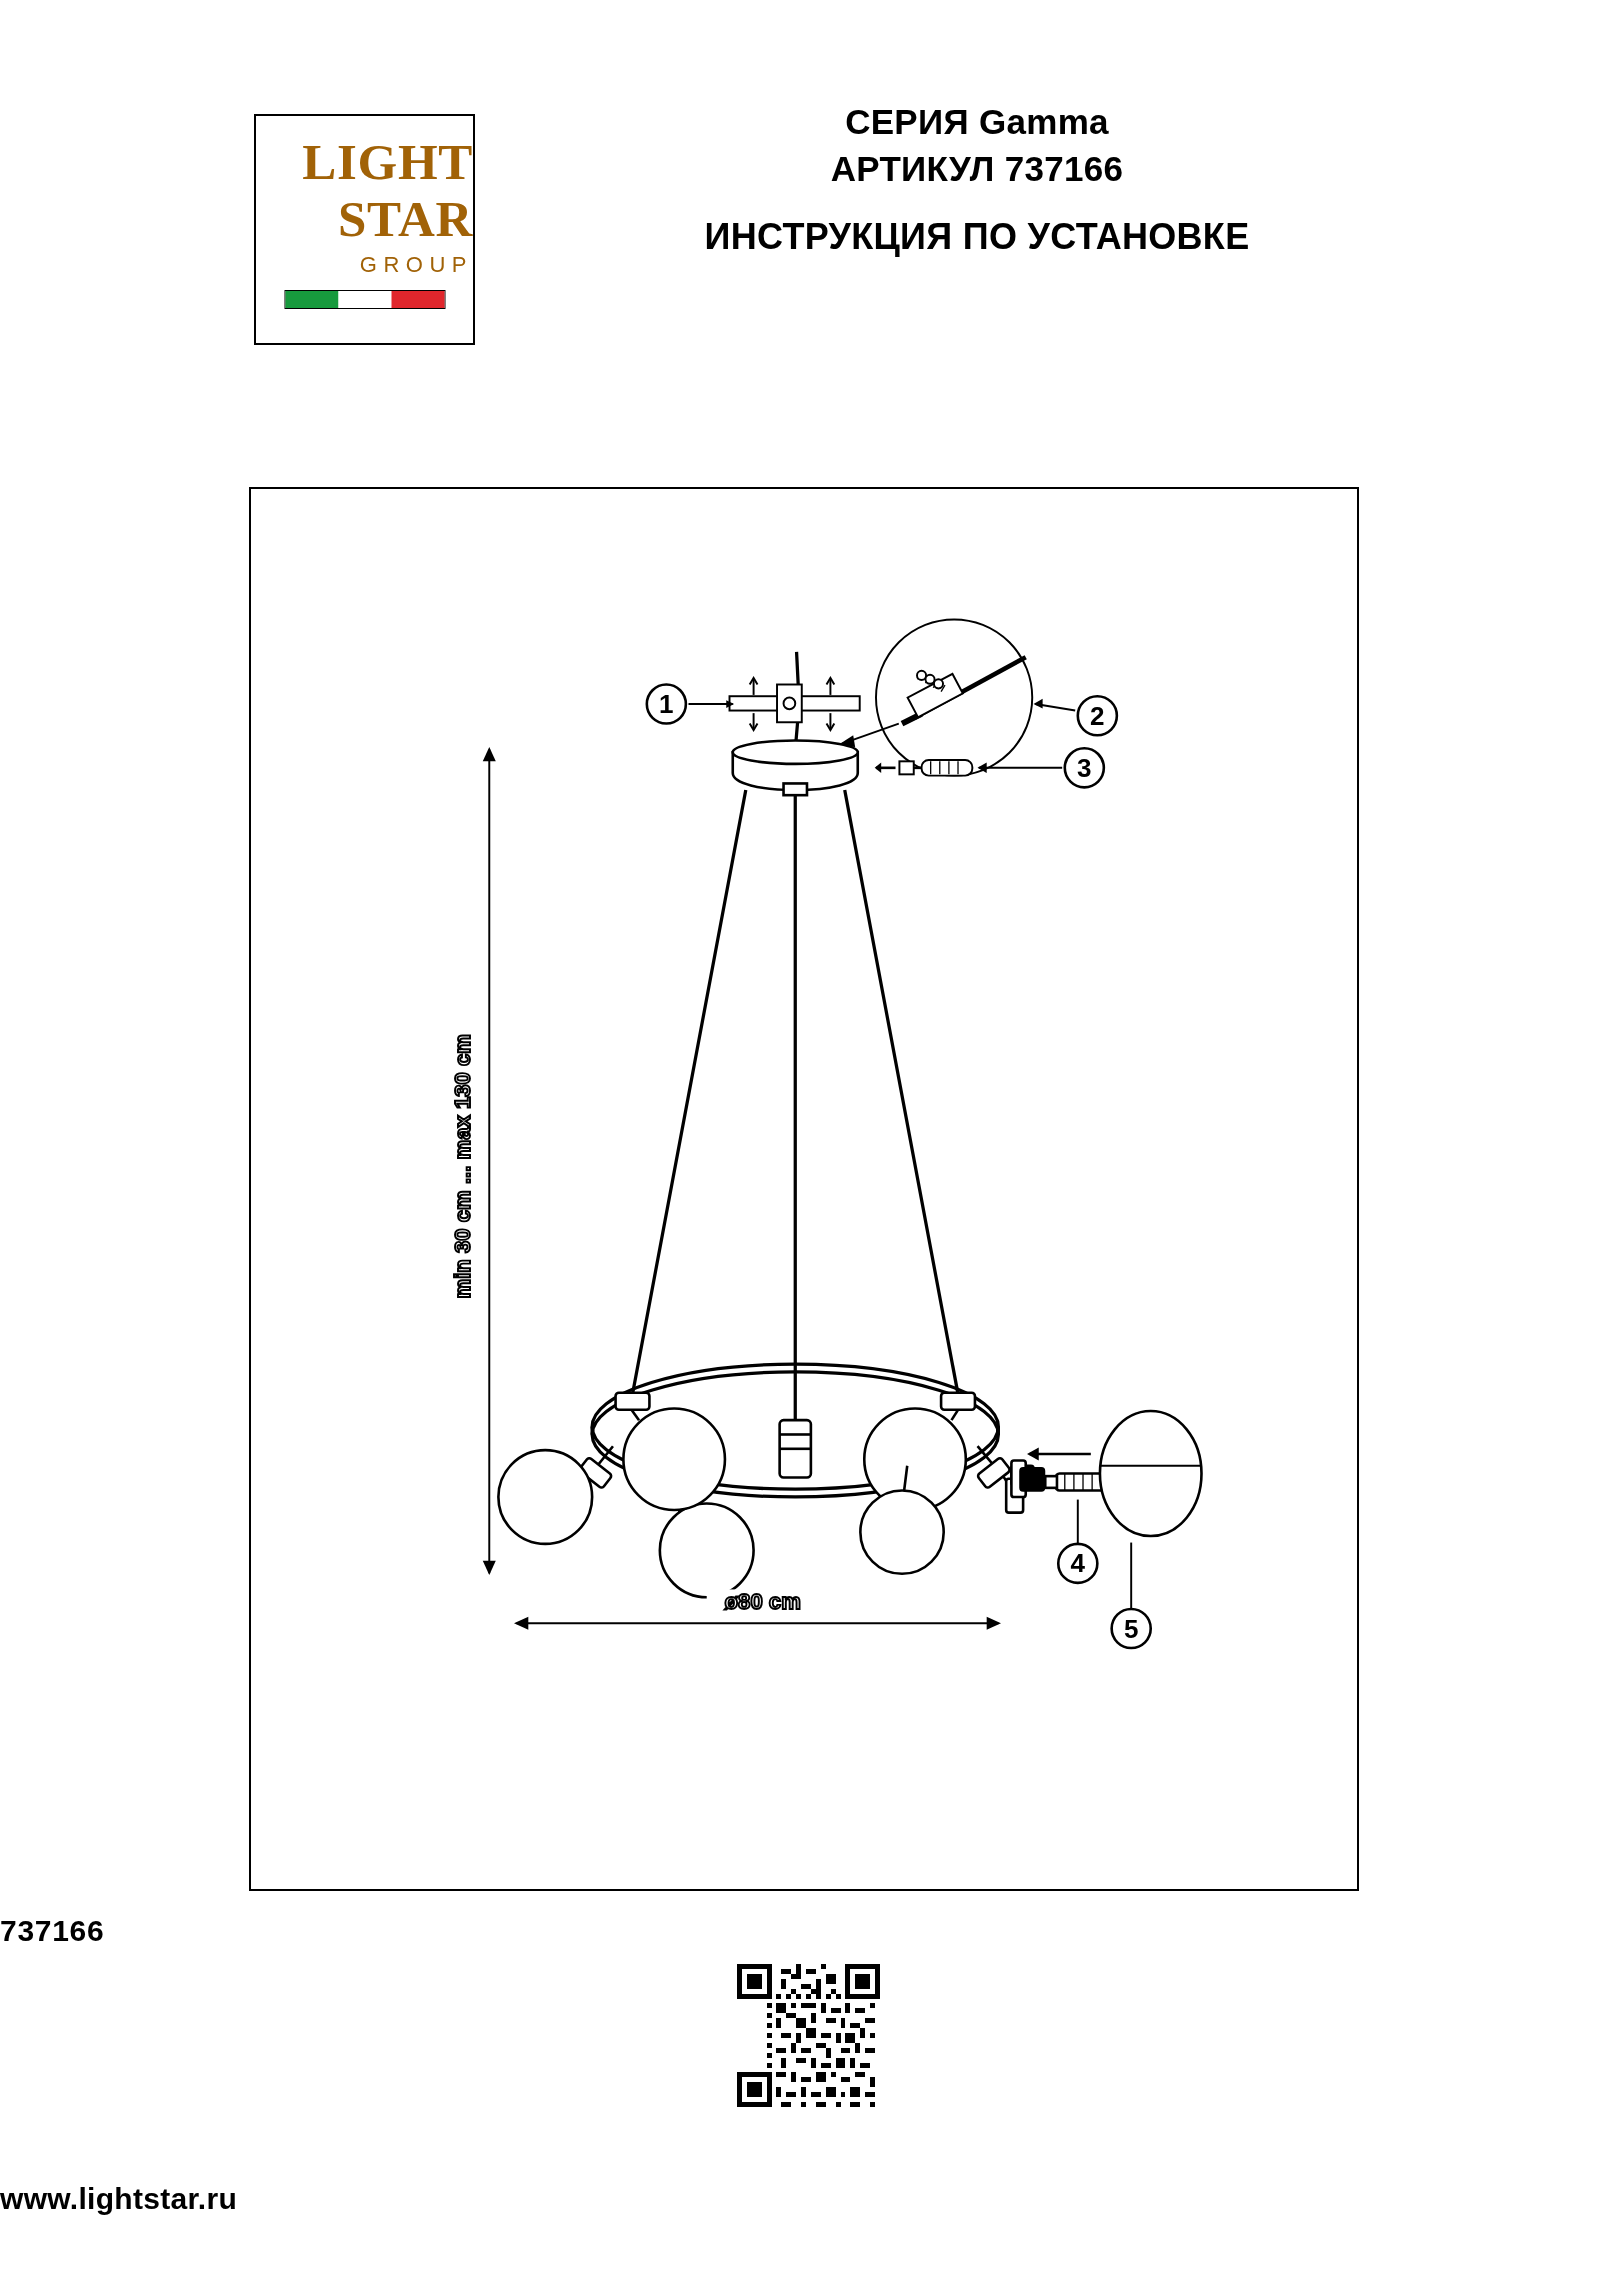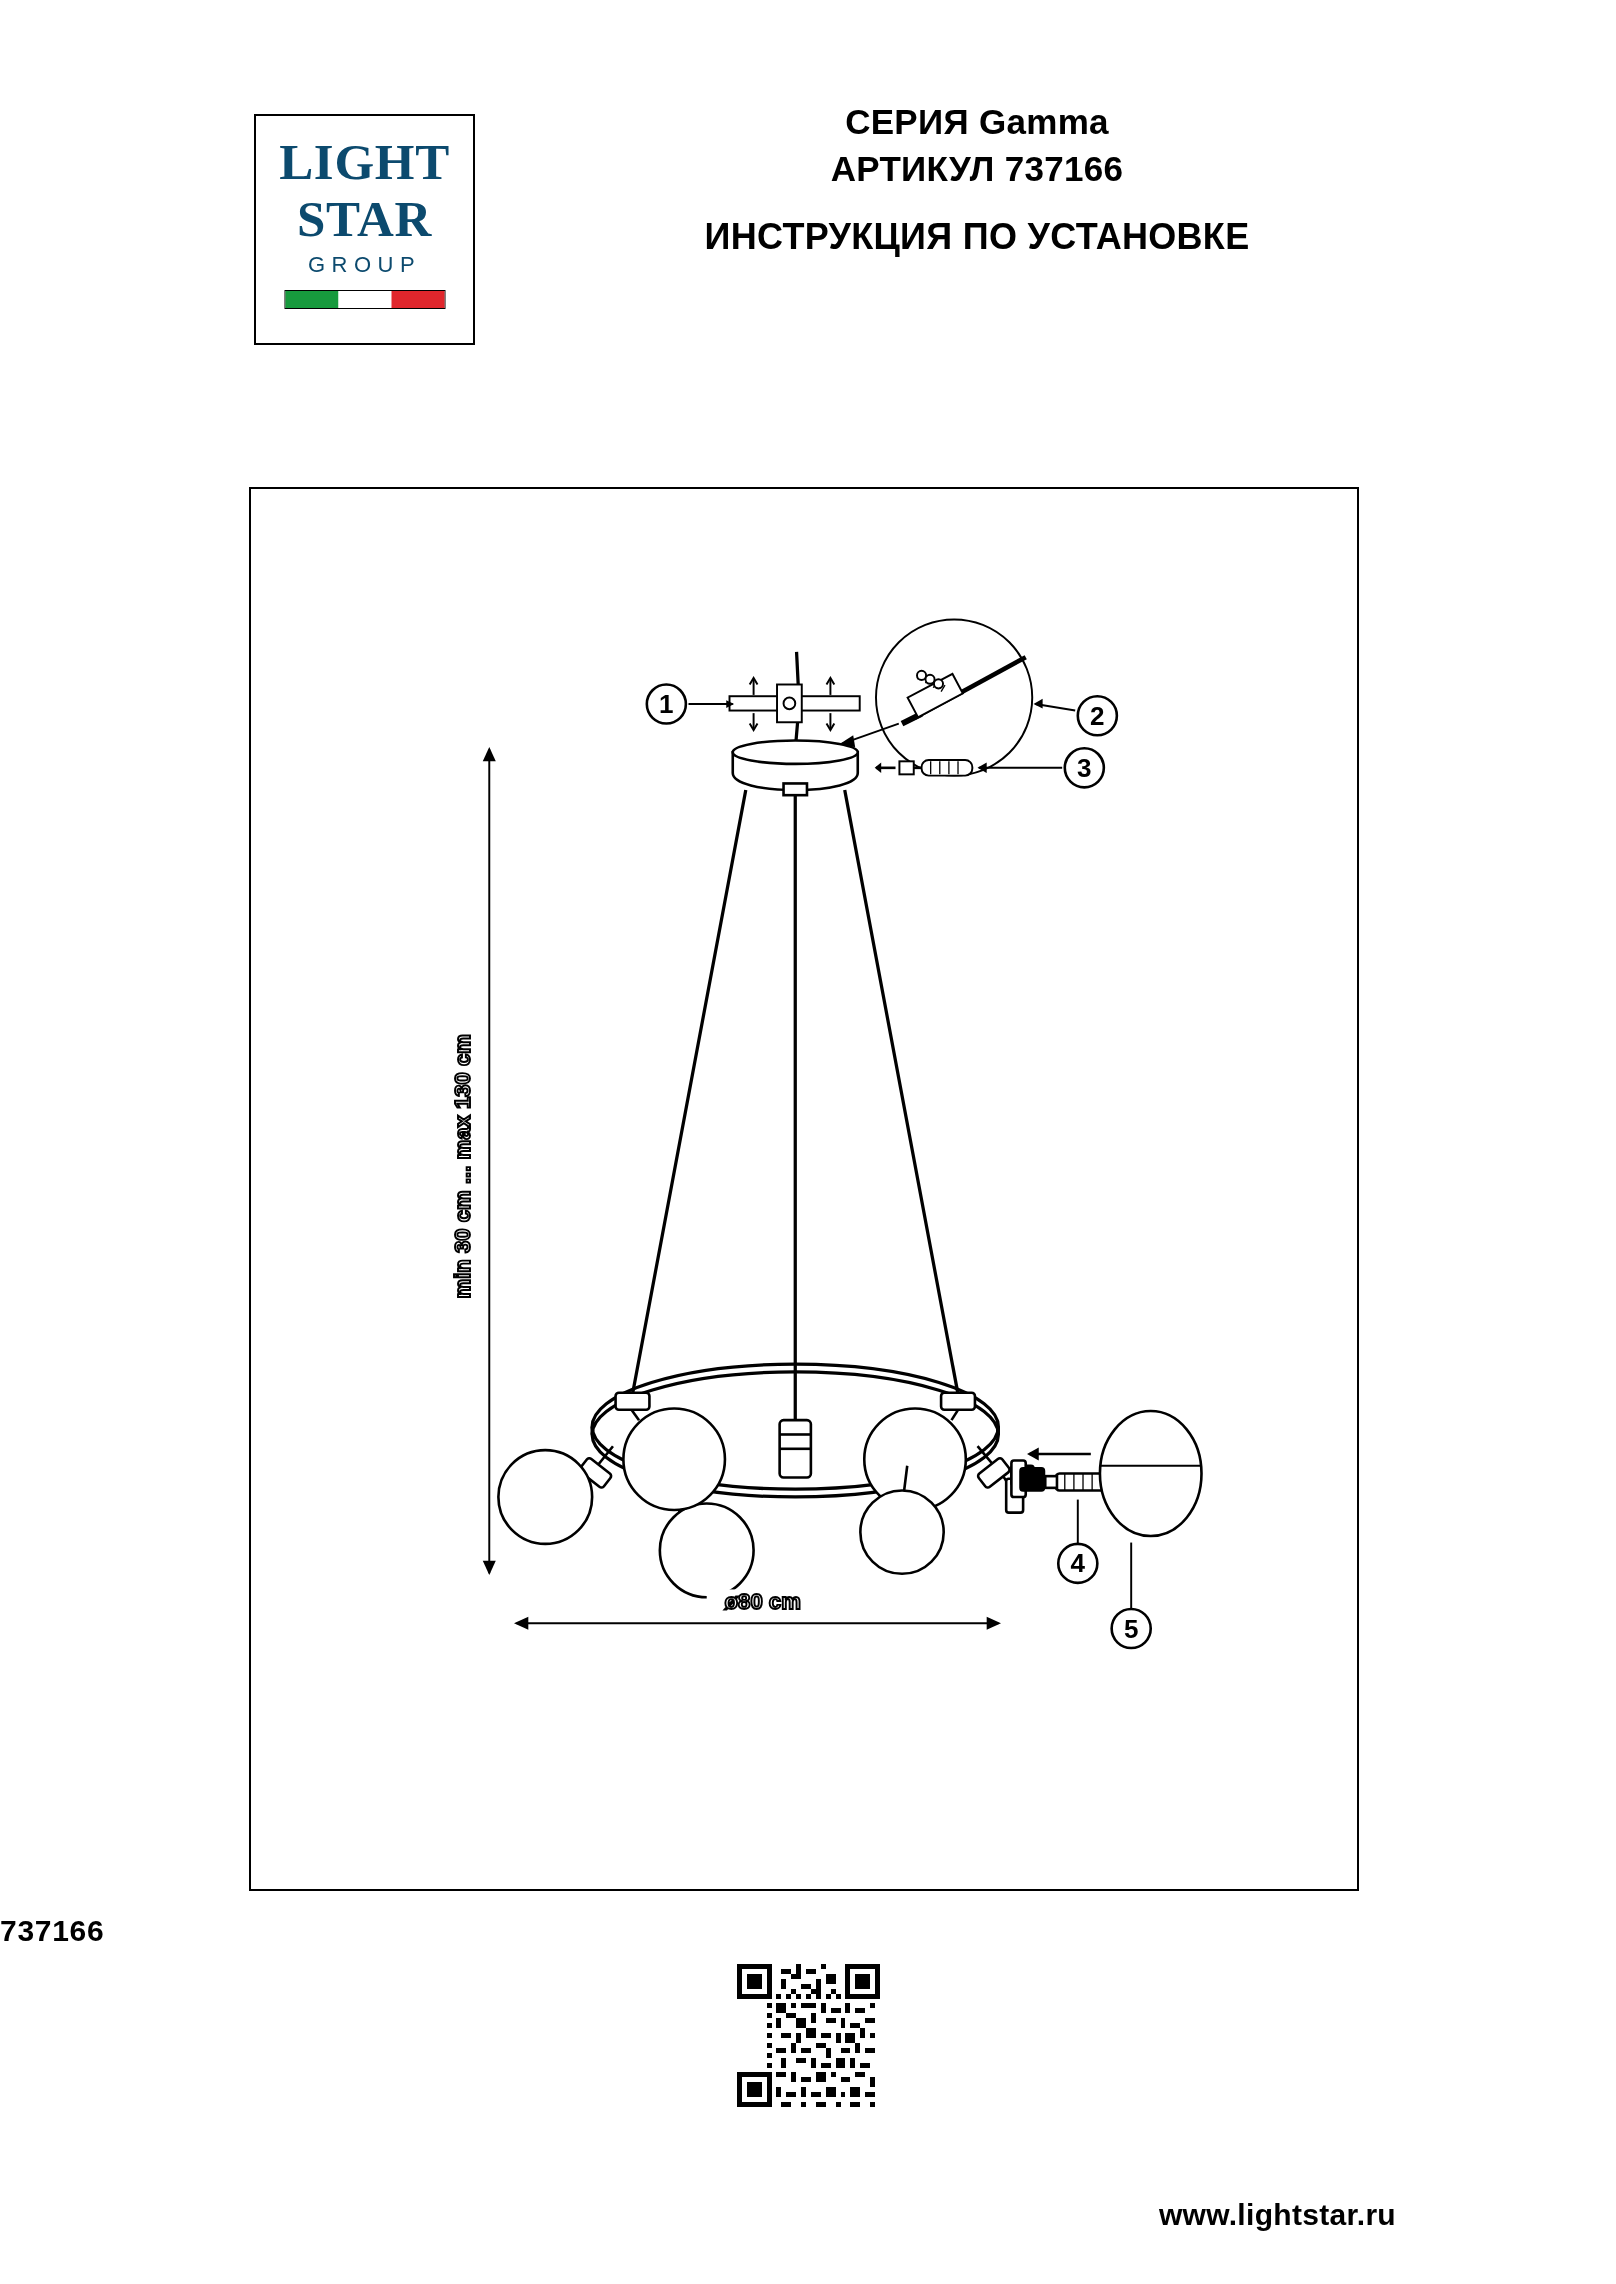--- a/index.html
+++ b/index.html
@@ -39,24 +39,24 @@
     width: 221px;
     height: 231px;
     border: 2.6px solid #000;
     background: #fff;
     box-sizing: border-box;
   }
   .logo-line {
     position: absolute;
     left: 0;
     width: 100%;
-    text-align: center;
+    text-align: right;
     font-family: "Liberation Serif", serif;
     font-weight: bold;
-    color: #0c4a6e;
+    color: #a16207;
     letter-spacing: 0.7px;
   }
   .logo-light {
     top: 21px;
     font-size: 51px;
     line-height: 51px;
   }
   .logo-star {
     top: 78px;
     font-size: 51px;
@@ -149,25 +149,24 @@
   .qr-wrap {
     margin-top: 15.6px;
     display: flex;
     justify-content: center;
   }
   .site {
     position: absolute;
     left: 0;
     top: 2182px;
     width: 1396px;
-    text-align: right;
+    text-align: left;
     font-size: 30px;
     font-weight: bold;
     letter-spacing: 0.3px;
-    margin-top: 16px;
   }
 
   .callout-num {
     font-family: "Liberation Sans", sans-serif;
     font-size: 40px;
     font-weight: bold;
   }
   .dim-text {
     font-family: "Liberation Sans", sans-serif;
     font-size: 34px;

